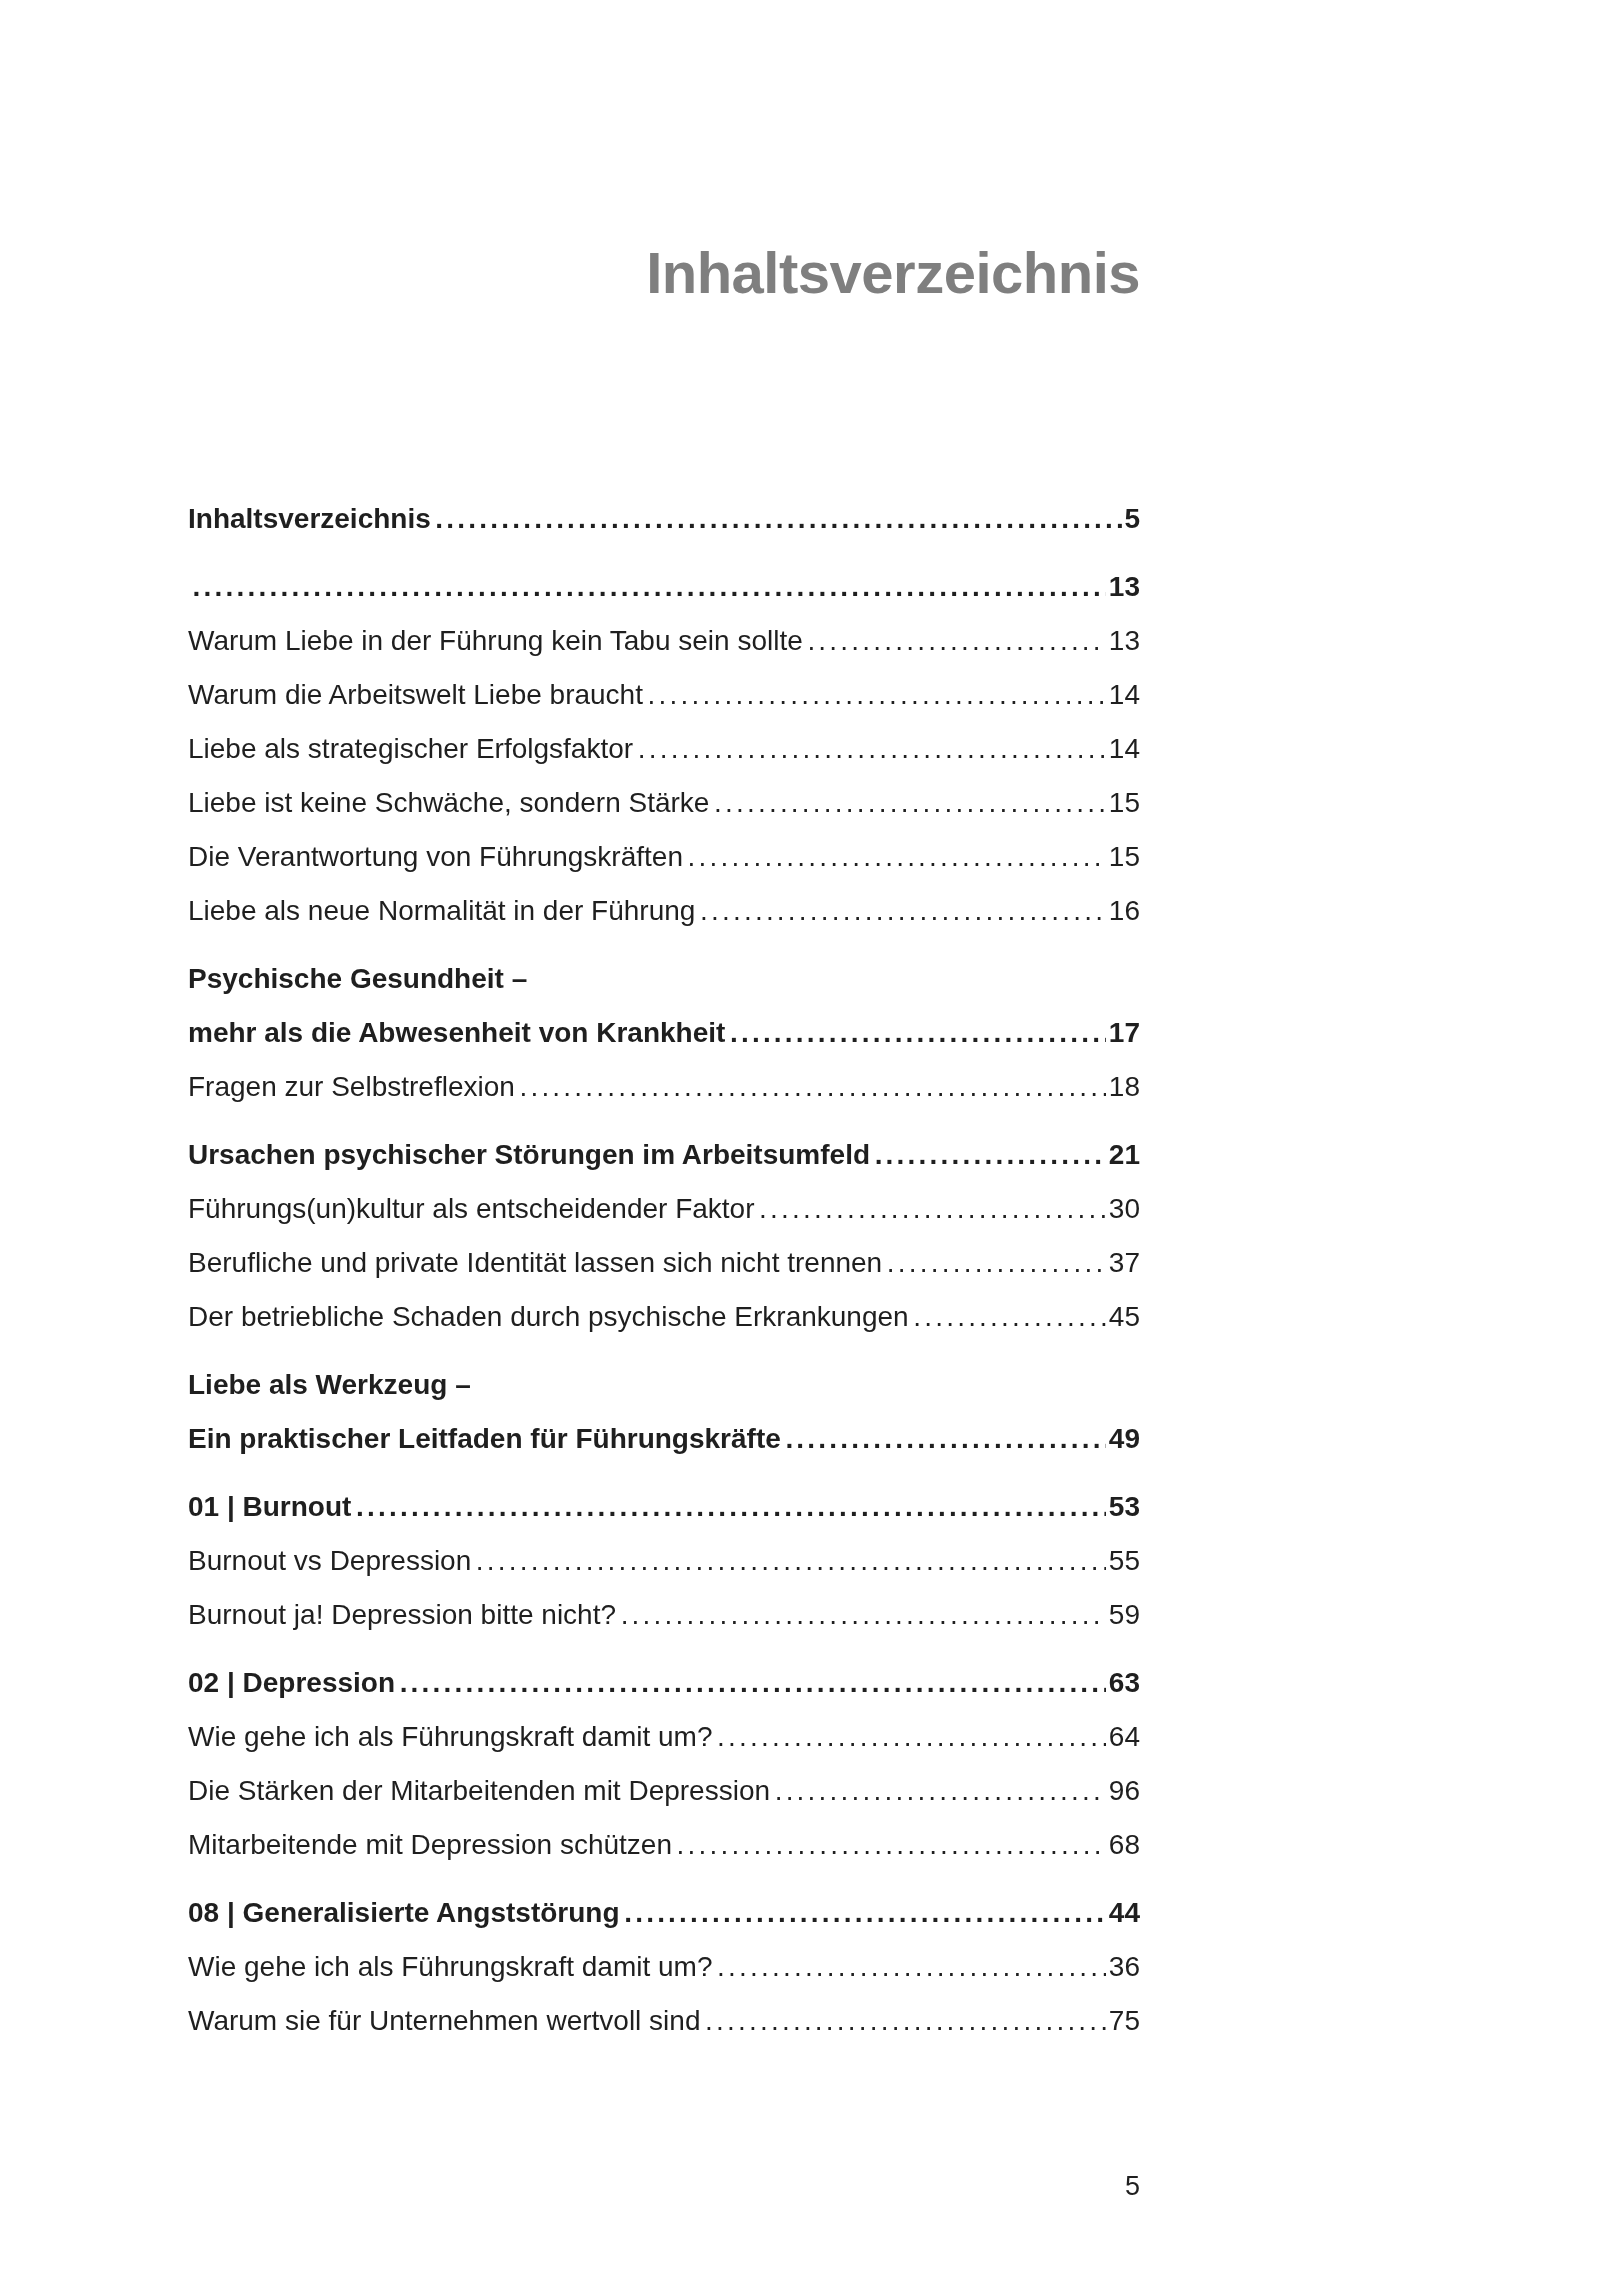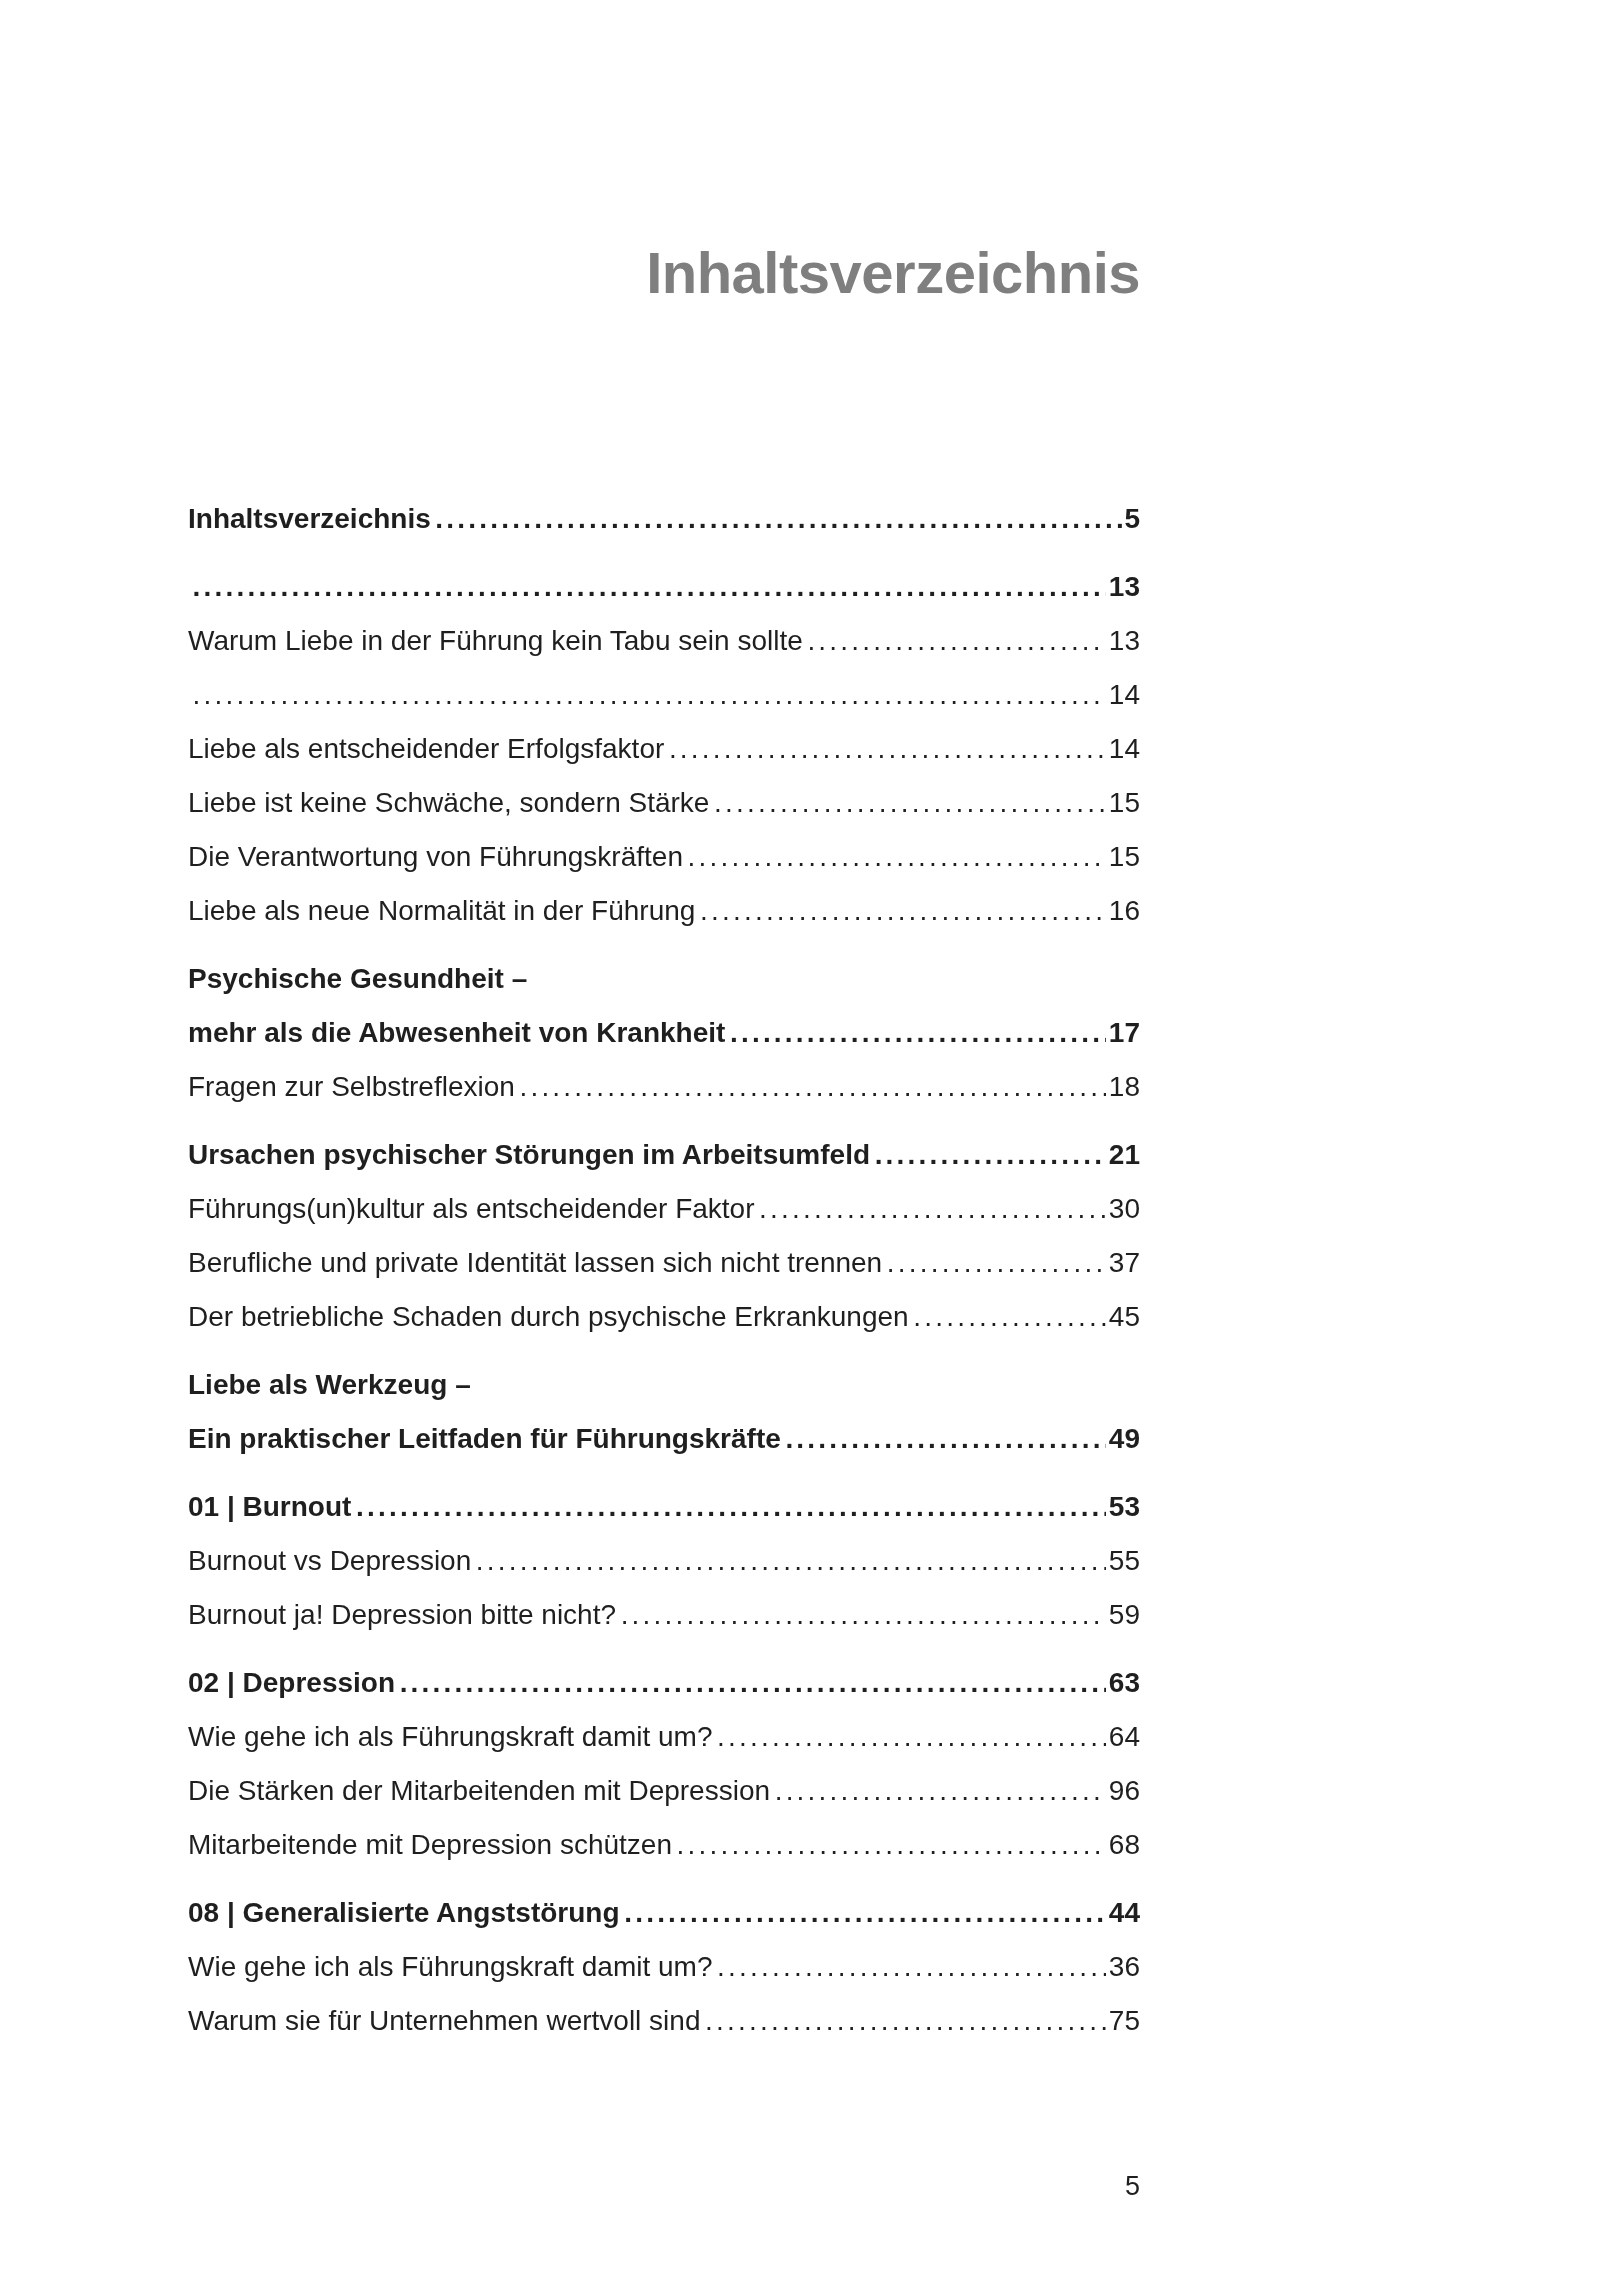--- a/index.html
+++ b/index.html
@@ -71,26 +71,27 @@
       <span class="page-num">13</span>
     </div>
 
     <div class="row">
       <span class="label">Warum Liebe in der Führung kein Tabu sein sollte</span>
       <span class="leader">................................................................................................................................................................................................................................................................................................................................................................................................................</span>
       <span class="page-num">13</span>
     </div>
 
     <div class="row">
+      <span class="label">Warum die Arbeitswelt Liebe braucht</span>
       <span class="leader">................................................................................................................................................................................................................................................................................................................................................................................................................</span>
       <span class="page-num">14</span>
     </div>
 
     <div class="row">
-      <span class="label">Liebe als entscheidender Erfolgsfaktor</span>
+      <span class="label">Liebe als strategischer Erfolgsfaktor</span>
       <span class="leader">................................................................................................................................................................................................................................................................................................................................................................................................................</span>
       <span class="page-num">14</span>
     </div>
 
     <div class="row">
       <span class="label">Liebe ist keine Schwäche, sondern Stärke</span>
       <span class="leader">................................................................................................................................................................................................................................................................................................................................................................................................................</span>
       <span class="page-num">15</span>
     </div>
 

